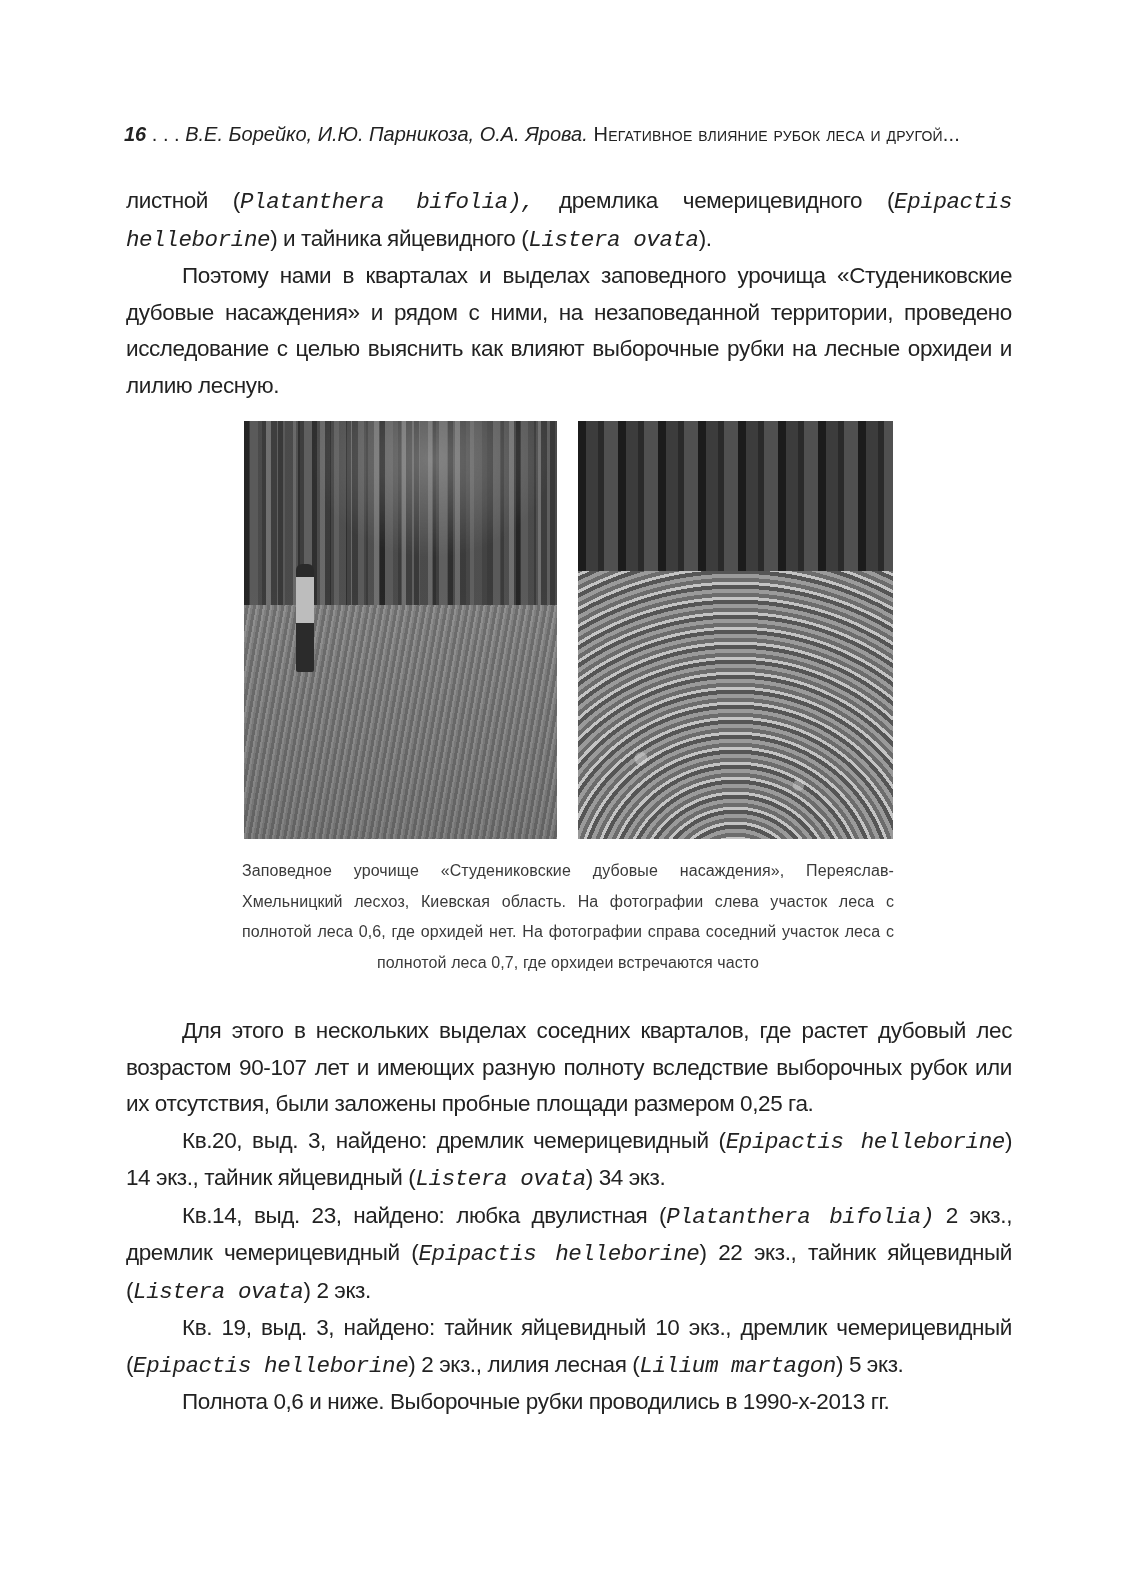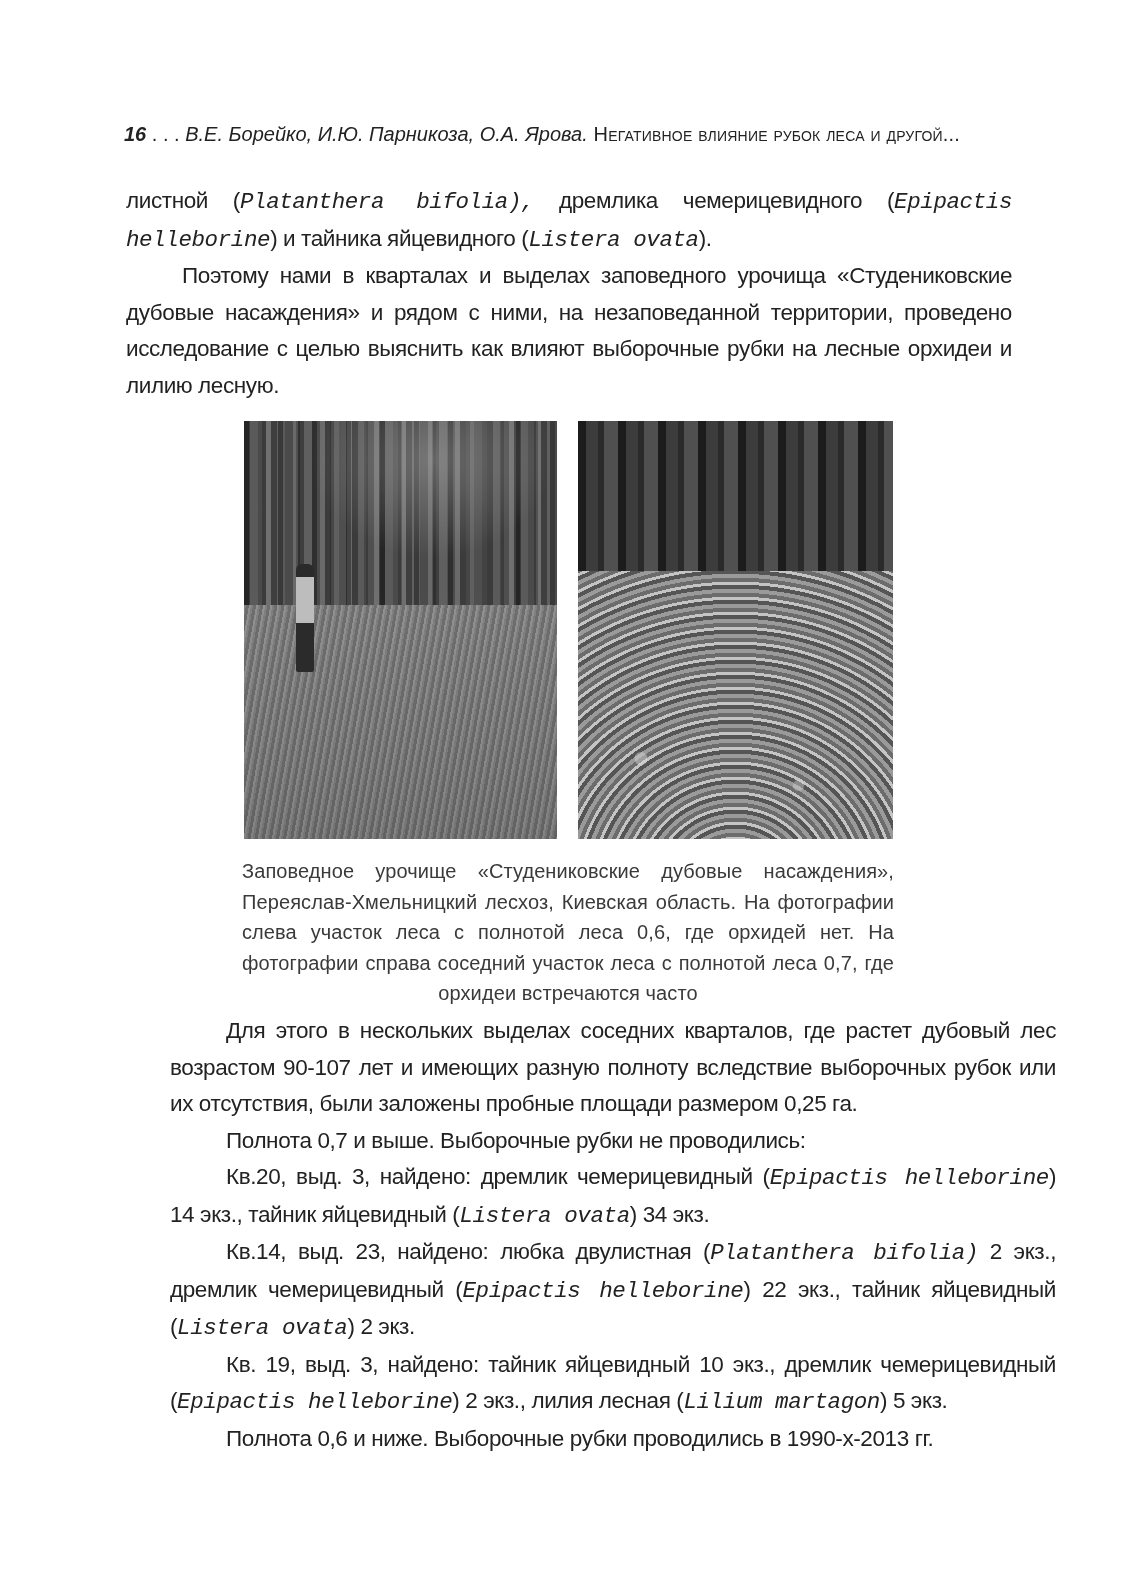--- a/index.html
+++ b/index.html
@@ -18,21 +18,21 @@
     .running-head .title { font-variant: small-caps; letter-spacing: 0.2px; }
     .text-block {
       position: absolute; left: 126px; width: 886px;
       font-size: 22.5px; line-height: 36.5px; text-align: justify;
       letter-spacing: -0.4px;
     }
     .text-block p { margin: 0; }
     .indent { text-indent: 56px; }
     .lastline-left { text-align-last: left; }
     .block-top { top: 183px; }
-    .block-bottom { top: 1013px; margin-left: 44px; }
+    .block-bottom { top: 1013px; }
     i { font-style: italic; font-family: Liberation Mono, monospace; }
     .photo {
       position: absolute; top: 421px; height: 418px; overflow: hidden;
     }
     .photo-left { left: 244px; width: 313px;
       background:
         linear-gradient(180deg, rgba(70,70,70,0.0) 0%, rgba(70,70,70,0) 40%, rgba(140,140,140,0.25) 100%),
         repeating-linear-gradient(90deg, #2e2e2e 0 6px, #5a5a5a 6px 14px, #444 14px 22px, #707070 22px 27px),
         #555;
     }
@@ -63,21 +63,21 @@
     }
     .photo-right .undergrowth {
       position: absolute; left: 0; right: 0; top: 36%; bottom: 0;
       background:
         radial-gradient(circle at 20% 70%, rgba(220,220,220,0.45) 0 6px, rgba(0,0,0,0) 7px),
         radial-gradient(circle at 70% 80%, rgba(220,220,220,0.4) 0 5px, rgba(0,0,0,0) 6px),
         repeating-radial-gradient(circle at 50% 120%, #9a9a9a 0 4px, #555 4px 8px, #c4c4c4 8px 11px, #6c6c6c 11px 15px);
     }
     .caption {
       position: absolute; left: 242px; top: 856px; width: 652px;
-      font-size: 20px; line-height: 30.5px; color: #3a3a3a;
+      font-size: 16px; line-height: 30.5px; color: #3a3a3a;
       text-align: justify; text-align-last: center; letter-spacing: 0.1px;
     }
   </style>
 </head>
 <body>
 
 <div class="page">
 
   <div class="running-head">
     <span class="pnum">16</span><span> .  .  .</span>
@@ -97,20 +97,19 @@
 
   <div class="photo photo-right" title="Участок леса с полнотой 0,7 (фото)">
     <div class="canopy"></div>
     <div class="undergrowth"></div>
   </div>
 
   <div class="caption">Заповедное урочище «Студениковские дубовые насаждения», Переяслав-Хмельницкий лесхоз, Киевская область. На фотографии слева участок леса с полнотой леса 0,6, где орхидей нет. На фотографии справа соседний участок леса с полнотой леса 0,7, где орхидеи встречаются часто</div>
 
   <div class="text-block block-bottom">
     <p class="indent lastline-left">Для этого в нескольких выделах соседних кварталов, где растет дубовый лес возрастом 90-107 лет и имеющих разную полноту вследствие выборочных рубок или их отсутствия, были заложены пробные площади размером 0,25 га.</p>
-    <p class="indent lastline-left">Полнота 0,7 и выше. Выборочные рубки не проводились:</p>
     <p class="indent lastline-left"><span>Кв.20, выд. 3, найдено: дремлик чемерицевидный (</span><i>Epipactis helleborine</i><span>) 14 экз., тайник яйцевидный (</span><i>Listera ovata</i><span>) 34 экз.</span></p>
     <p class="indent lastline-left"><span>Кв.14, выд. 23, найдено: любка двулистная (</span><i>Platanthera bifolia)</i><span> 2 экз., дремлик чемерицевидный (</span><i>Epipactis helleborine</i><span>) 22 экз., тайник яйцевидный (</span><i>Listera ovata</i><span>) 2 экз.</span></p>
     <p class="indent lastline-left"><span>Кв. 19, выд. 3, найдено: тайник яйцевидный 10 экз., дремлик чемерицевидный (</span><i>Epipactis helleborine</i><span>) 2 экз., лилия лесная (</span><i>Lilium martagon</i><span>) 5 экз.</span></p>
     <p class="indent lastline-left">Полнота 0,6 и ниже. Выборочные рубки проводились в 1990-х-2013 гг.</p>
   </div>
 
 </div>
 
 </body></html>

